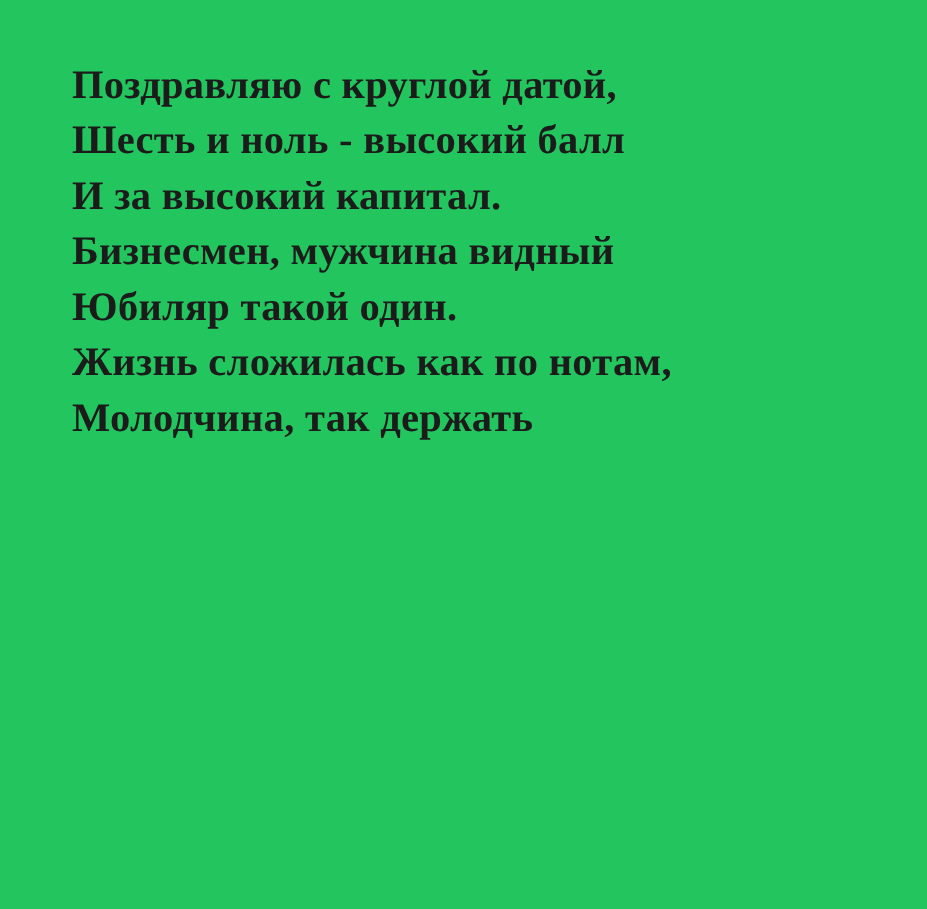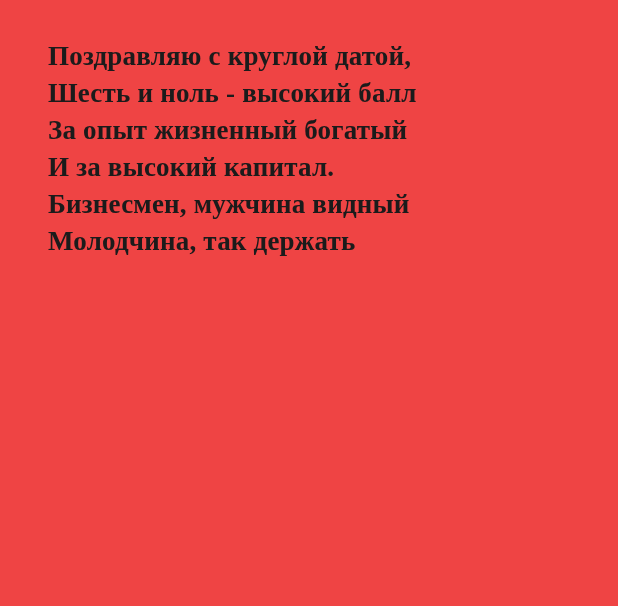--- a/index.html
+++ b/index.html
@@ -12,21 +12,21 @@
     background: #ffffff;
     font-family: "Liberation Serif", serif;
     overflow: hidden;
   }
   .page {
     position: relative;
     width: 618px;
     height: 606px;
     box-sizing: border-box;
     padding: 38px 0 0 48px;
-    background: #ef4444;
+    background: #22c55e;
   }
   .poem {
     margin: 0;
     padding: 0;
     list-style: none;
   }
   .poem-line {
     font-family: "Liberation Serif", serif;
     font-size: 27px;
     font-weight: 700;
@@ -36,18 +36,19 @@
     letter-spacing: 0.2px;
   }
 </style>
 </head>
 <body>
 
 <div class="page">
   <div class="poem">
     <div class="poem-line">Поздравляю с круглой датой,</div>
     <div class="poem-line">Шесть и ноль - высокий балл</div>
-    <div class="poem-line">За опыт жизненный богатый</div>
     <div class="poem-line">И за высокий капитал.</div>
     <div class="poem-line">Бизнесмен, мужчина видный</div>
+    <div class="poem-line">Юбиляр такой один.</div>
+    <div class="poem-line">Жизнь сложилась как по нотам,</div>
     <div class="poem-line">Молодчина, так держать</div>
   </div>
 </div>
 
 </body></html>

